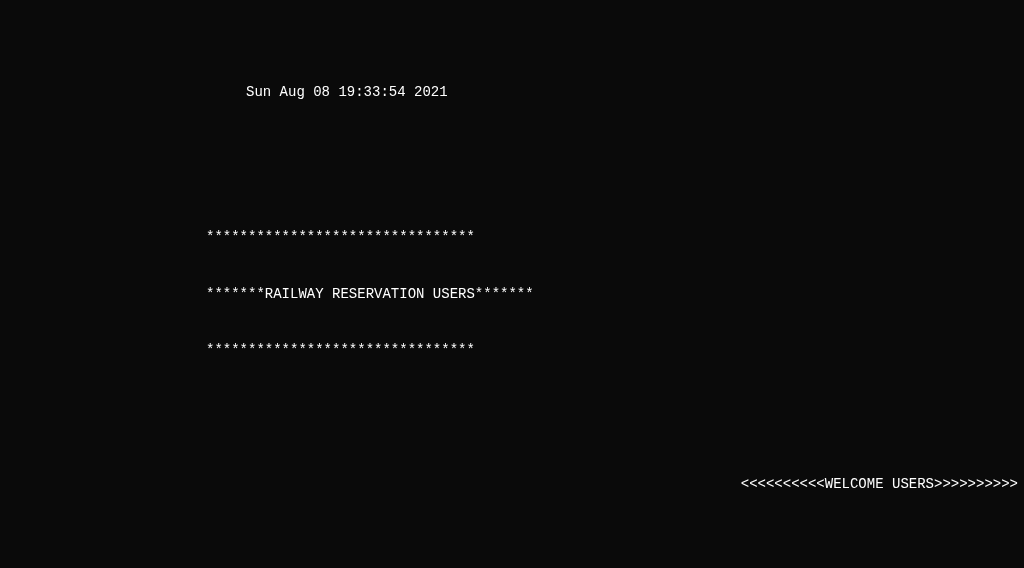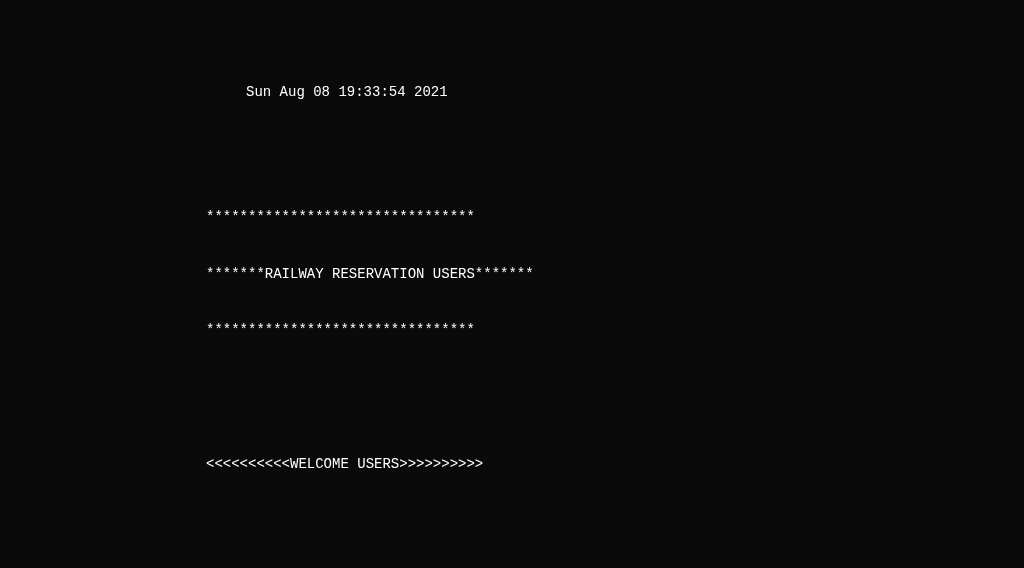--- a/index.html
+++ b/index.html
@@ -18,27 +18,28 @@
       padding: 6px;
     }
     .terminal {
       padding-left: 200px;
       padding-top: 20px;
       line-height: 1.35;
       white-space: pre;
     }
     .timestamp {
       padding-left: 40px;
-      margin-bottom: 12px;
+      margin-bottom: 32px;
     }
     .header-block {
       margin-bottom: 20px;
     }
     .welcome {
       margin-bottom: 32px;
+      text-align: right;
     }
   </style>
 </head>
 <body>
 
 <div class="terminal">
 
   <div class="timestamp">Sun Aug 08 19:33:54 2021</div>
 
   <div class="header-block">

